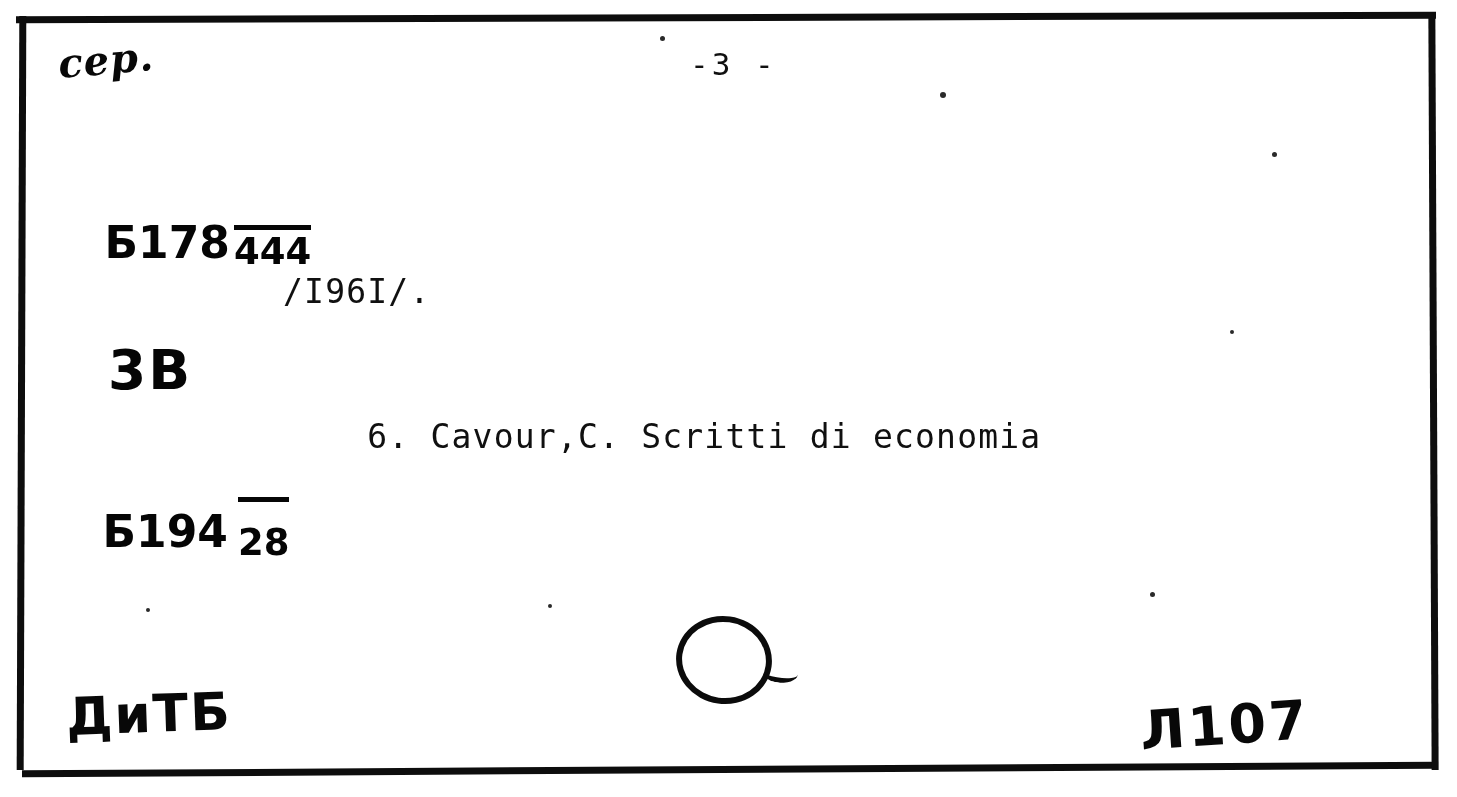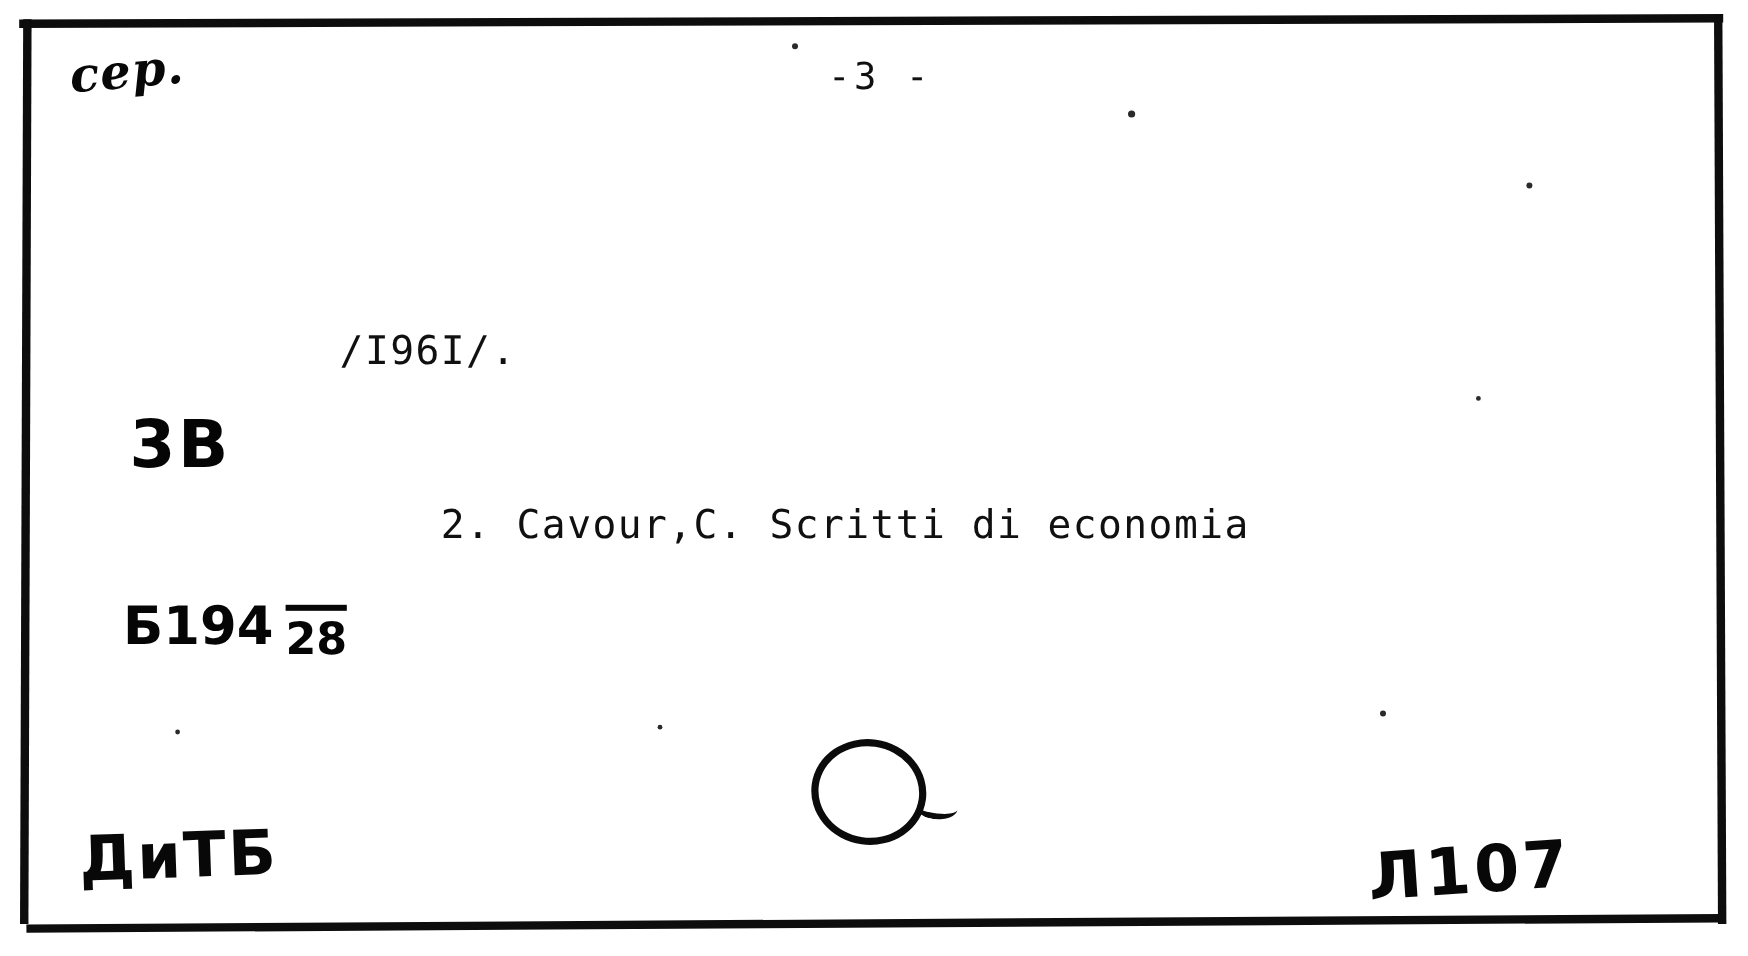--- a/index.html
+++ b/index.html
@@ -114,21 +114,21 @@
 
   #shelf-3 { left: 44px; top: 448px; }
   #shelf-3 .num  { font-size: 44px; }
   #shelf-3 .frac {
     display: inline-block;
     vertical-align: -8px;
     margin-left: 10px;
     text-align: left;
     font-size: 37px;
     border-top: 5px solid #060606;
-    padding-top: 4px;
+    padding-top: 21px;
     line-height: 40px;
   }
 
   #bottom-left-mark {
     left: 66px;
     top: 684px;
     font-size: 52px;
     font-family: "DejaVu Sans", sans-serif;
     font-weight: bold;
     font-style: normal;
@@ -179,30 +179,33 @@
 
   <div class="border-seg b-top"></div>
   <div class="border-seg b-bottom"></div>
   <div class="border-seg b-left"></div>
   <div class="border-seg b-right"></div>
 
   <div class="hand" id="ser-mark">сер.</div>
 
   <div class="typed" id="page-number">-3 -</div>
 
+  <div class="shelfmark" id="shelf-1">
+    <span class="num">Б178</span><span class="frac">444</span>
+  </div>
 
   <div class="shelfmark" id="shelf-2">3В</div>
 
   <div class="shelfmark" id="shelf-3">
     <span class="num">Б194</span><span class="frac">28</span>
   </div>
 
   <div class="typed" id="body-text">
     <span class="line">/I96I/.</span>
-    <span class="line">    2. Cavour,C. Scritti di economia</span>
+    <span class="line">    6. Cavour,C. Scritti di economia</span>
     
     
     
     
   </div>
 
   <div id="circle-mark"></div>
   <div id="circle-tail"></div>
 
 

